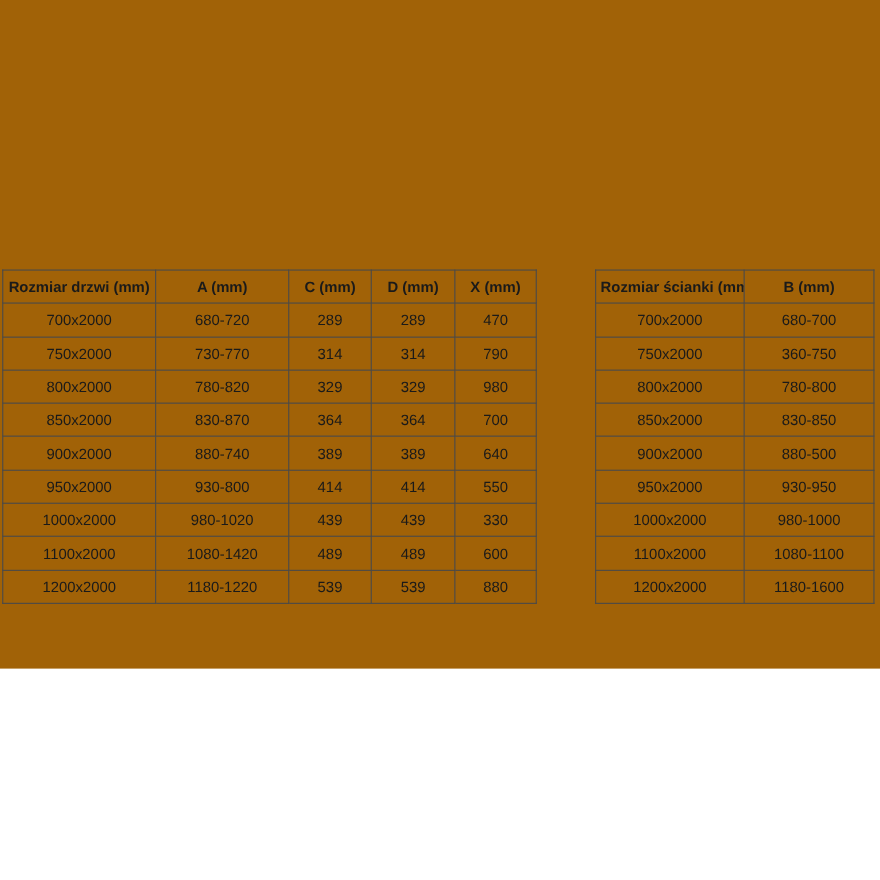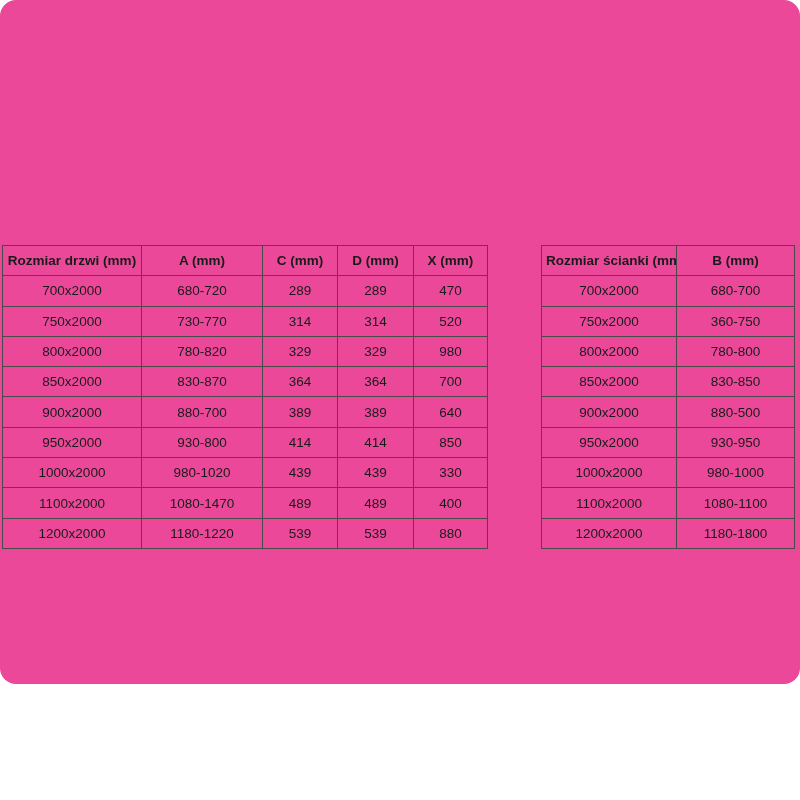--- a/index.html
+++ b/index.html
@@ -3,25 +3,24 @@
 <meta charset="utf-8">
 <style>
   html, body {
     margin: 0;
     padding: 0;
     background: #ffffff;
   }
   .canvas {
     position: relative;
     width: 800px;
-    height: 684px;
-    background: #ec4899;
+    height: 608px;
+    background: #a16207;
     font-family: "Liberation Sans", sans-serif;
     color: #1a1a1a;
-    border-radius: 16px;
   }
   table.spec-table {
     position: absolute;
     top: 245px;
     border-collapse: collapse;
     table-layout: fixed;
     font-size: 13.5px;
     color: #1a1a1a;
   }
   table.spec-table.left  { left: 2px;   width: 485px; }
@@ -78,63 +77,63 @@
           <td>680-720</td>
           <td>289</td>
           <td>289</td>
           <td>470</td>
         </tr>
         <tr>
           <td>750x2000</td>
           <td>730-770</td>
           <td>314</td>
           <td>314</td>
-          <td>520</td>
+          <td>790</td>
         </tr>
         <tr>
           <td>800x2000</td>
           <td>780-820</td>
           <td>329</td>
           <td>329</td>
           <td>980</td>
         </tr>
         <tr>
           <td>850x2000</td>
           <td>830-870</td>
           <td>364</td>
           <td>364</td>
           <td>700</td>
         </tr>
         <tr>
           <td>900x2000</td>
-          <td>880-700</td>
+          <td>880-740</td>
           <td>389</td>
           <td>389</td>
           <td>640</td>
         </tr>
         <tr>
           <td>950x2000</td>
           <td>930-800</td>
           <td>414</td>
           <td>414</td>
-          <td>850</td>
+          <td>550</td>
         </tr>
         <tr>
           <td>1000x2000</td>
           <td>980-1020</td>
           <td>439</td>
           <td>439</td>
           <td>330</td>
         </tr>
         <tr>
           <td>1100x2000</td>
-          <td>1080-1470</td>
+          <td>1080-1420</td>
           <td>489</td>
           <td>489</td>
-          <td>400</td>
+          <td>600</td>
         </tr>
         <tr>
           <td>1200x2000</td>
           <td>1180-1220</td>
           <td>539</td>
           <td>539</td>
           <td>880</td>
         </tr>
       </tbody>
   </table>
@@ -178,18 +177,18 @@
         <tr>
           <td>1000x2000</td>
           <td>980-1000</td>
         </tr>
         <tr>
           <td>1100x2000</td>
           <td>1080-1100</td>
         </tr>
         <tr>
           <td>1200x2000</td>
-          <td>1180-1800</td>
+          <td>1180-1600</td>
         </tr>
       </tbody>
   </table>
 
 </div>
 
 </body></html>

